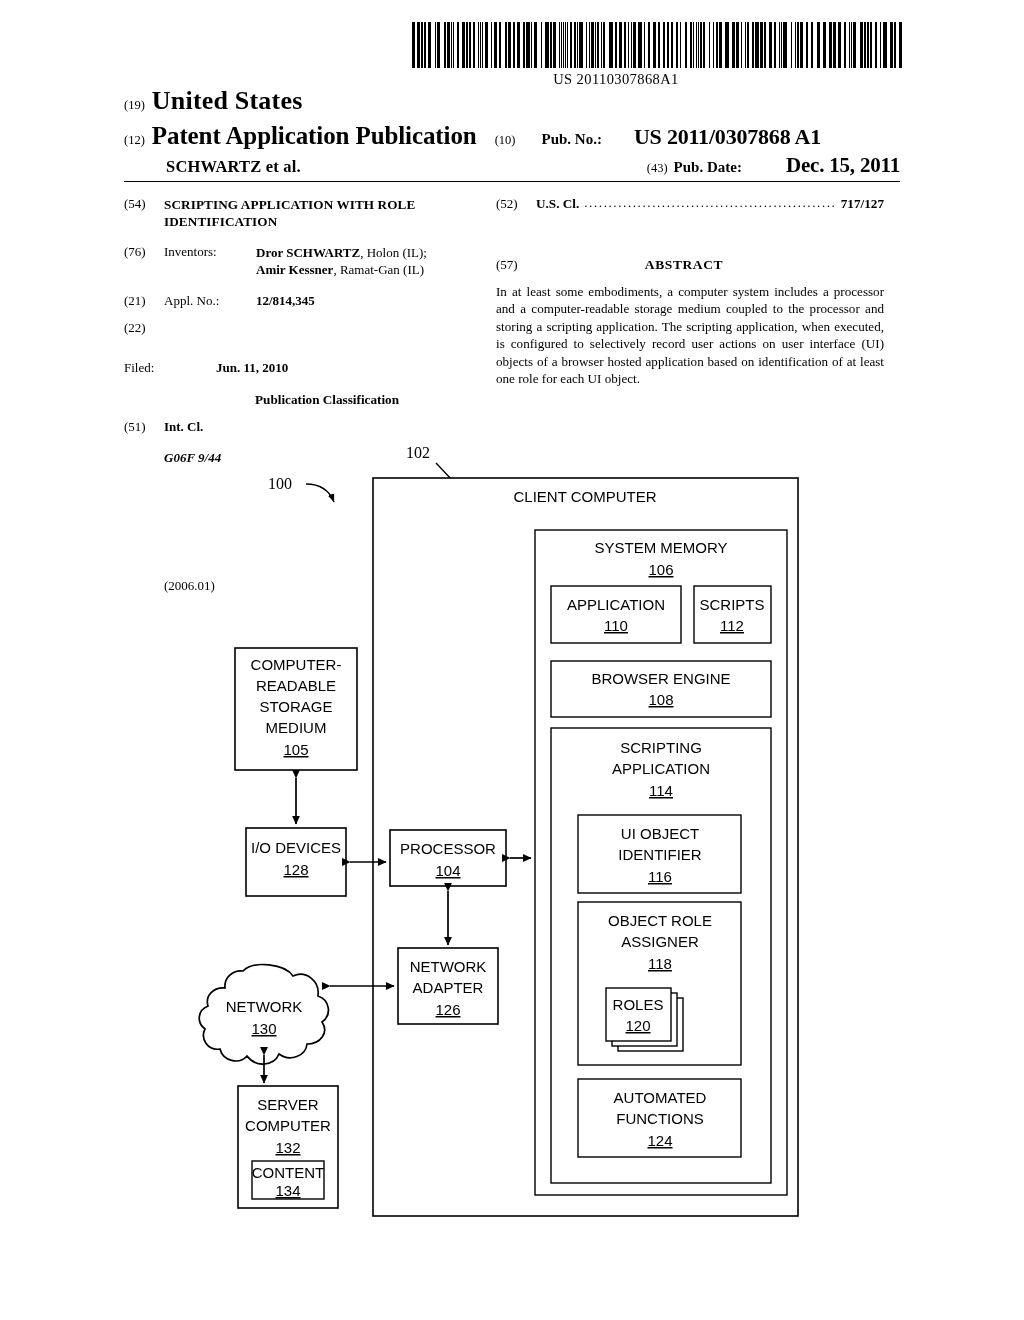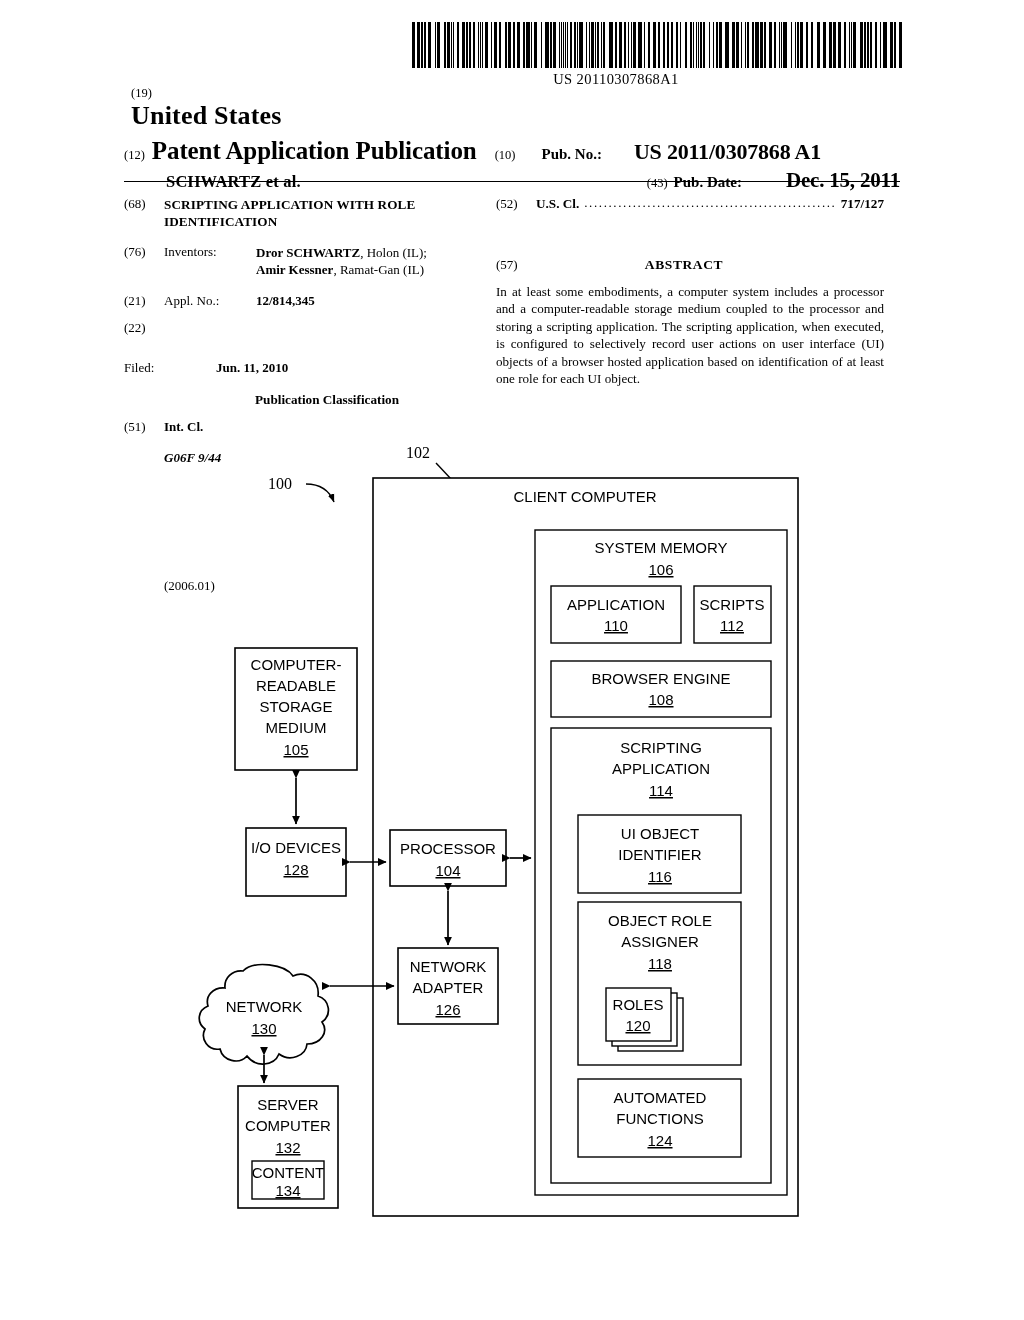--- a/index.html
+++ b/index.html
@@ -15,21 +15,21 @@
   
   #barcode-area { position:absolute; left:412px; top:22px; width:408px; }
   #barcode { height:46px; width:490px; display:block; }
   #barcode-number {
     text-align:center; font-size:14.5px; letter-spacing:.4px;
     font-family:"Liberation Serif", serif; margin-top:3px;
   }
 
   
   #masthead { position:absolute; left:124px; top:86px; width:776px; }
-  .row-us { display:flex; align-items:baseline;flex-direction:column; }
+  .row-us { display:flex; align-items:baseline; }
   .paren-sm { font-size:12.5px; font-family:"Liberation Serif", serif; }
   #united-states {
     font-size:26px; font-weight:bold; margin-left:7px;
     font-family:"Liberation Serif", serif; letter-spacing:.2px;
   }
   #row-pub { display:flex; align-items:baseline; margin-top:6px; }
   #pap-title {
     font-size:25px; font-weight:bold; margin-left:7px; letter-spacing:-.1px;
   }
   #right-pub { margin-left:18px; display:flex; align-items:baseline;gap:20px; }
@@ -261,21 +261,21 @@
       <span id="pubdate-lbl">Pub. Date:</span>
       <span id="pubdate-val">Dec. 15, 2011</span>
     </span>
   </div>
 </div>
 <div id="masthead-rule"></div>
 
 <div id="biblio-left">
 
   <div class="fld">
-    <span class="fld-code">(68)</span>
+    <span class="fld-code">(54)</span>
     <span class="fld-body title54">SCRIPTING APPLICATION WITH ROLE IDENTIFICATION</span>
   </div>
 
   <div class="fld" style="margin-top:14px;">
     <span class="fld-code">(76)</span>
     <span class="fld-body">
       <span class="inv-row">
         <span class="inv-label">Inventors:</span>
         <span class="inv-names">
           <span class="b">Dror SCHWARTZ</span><span>, Holon (IL);</span><br>

